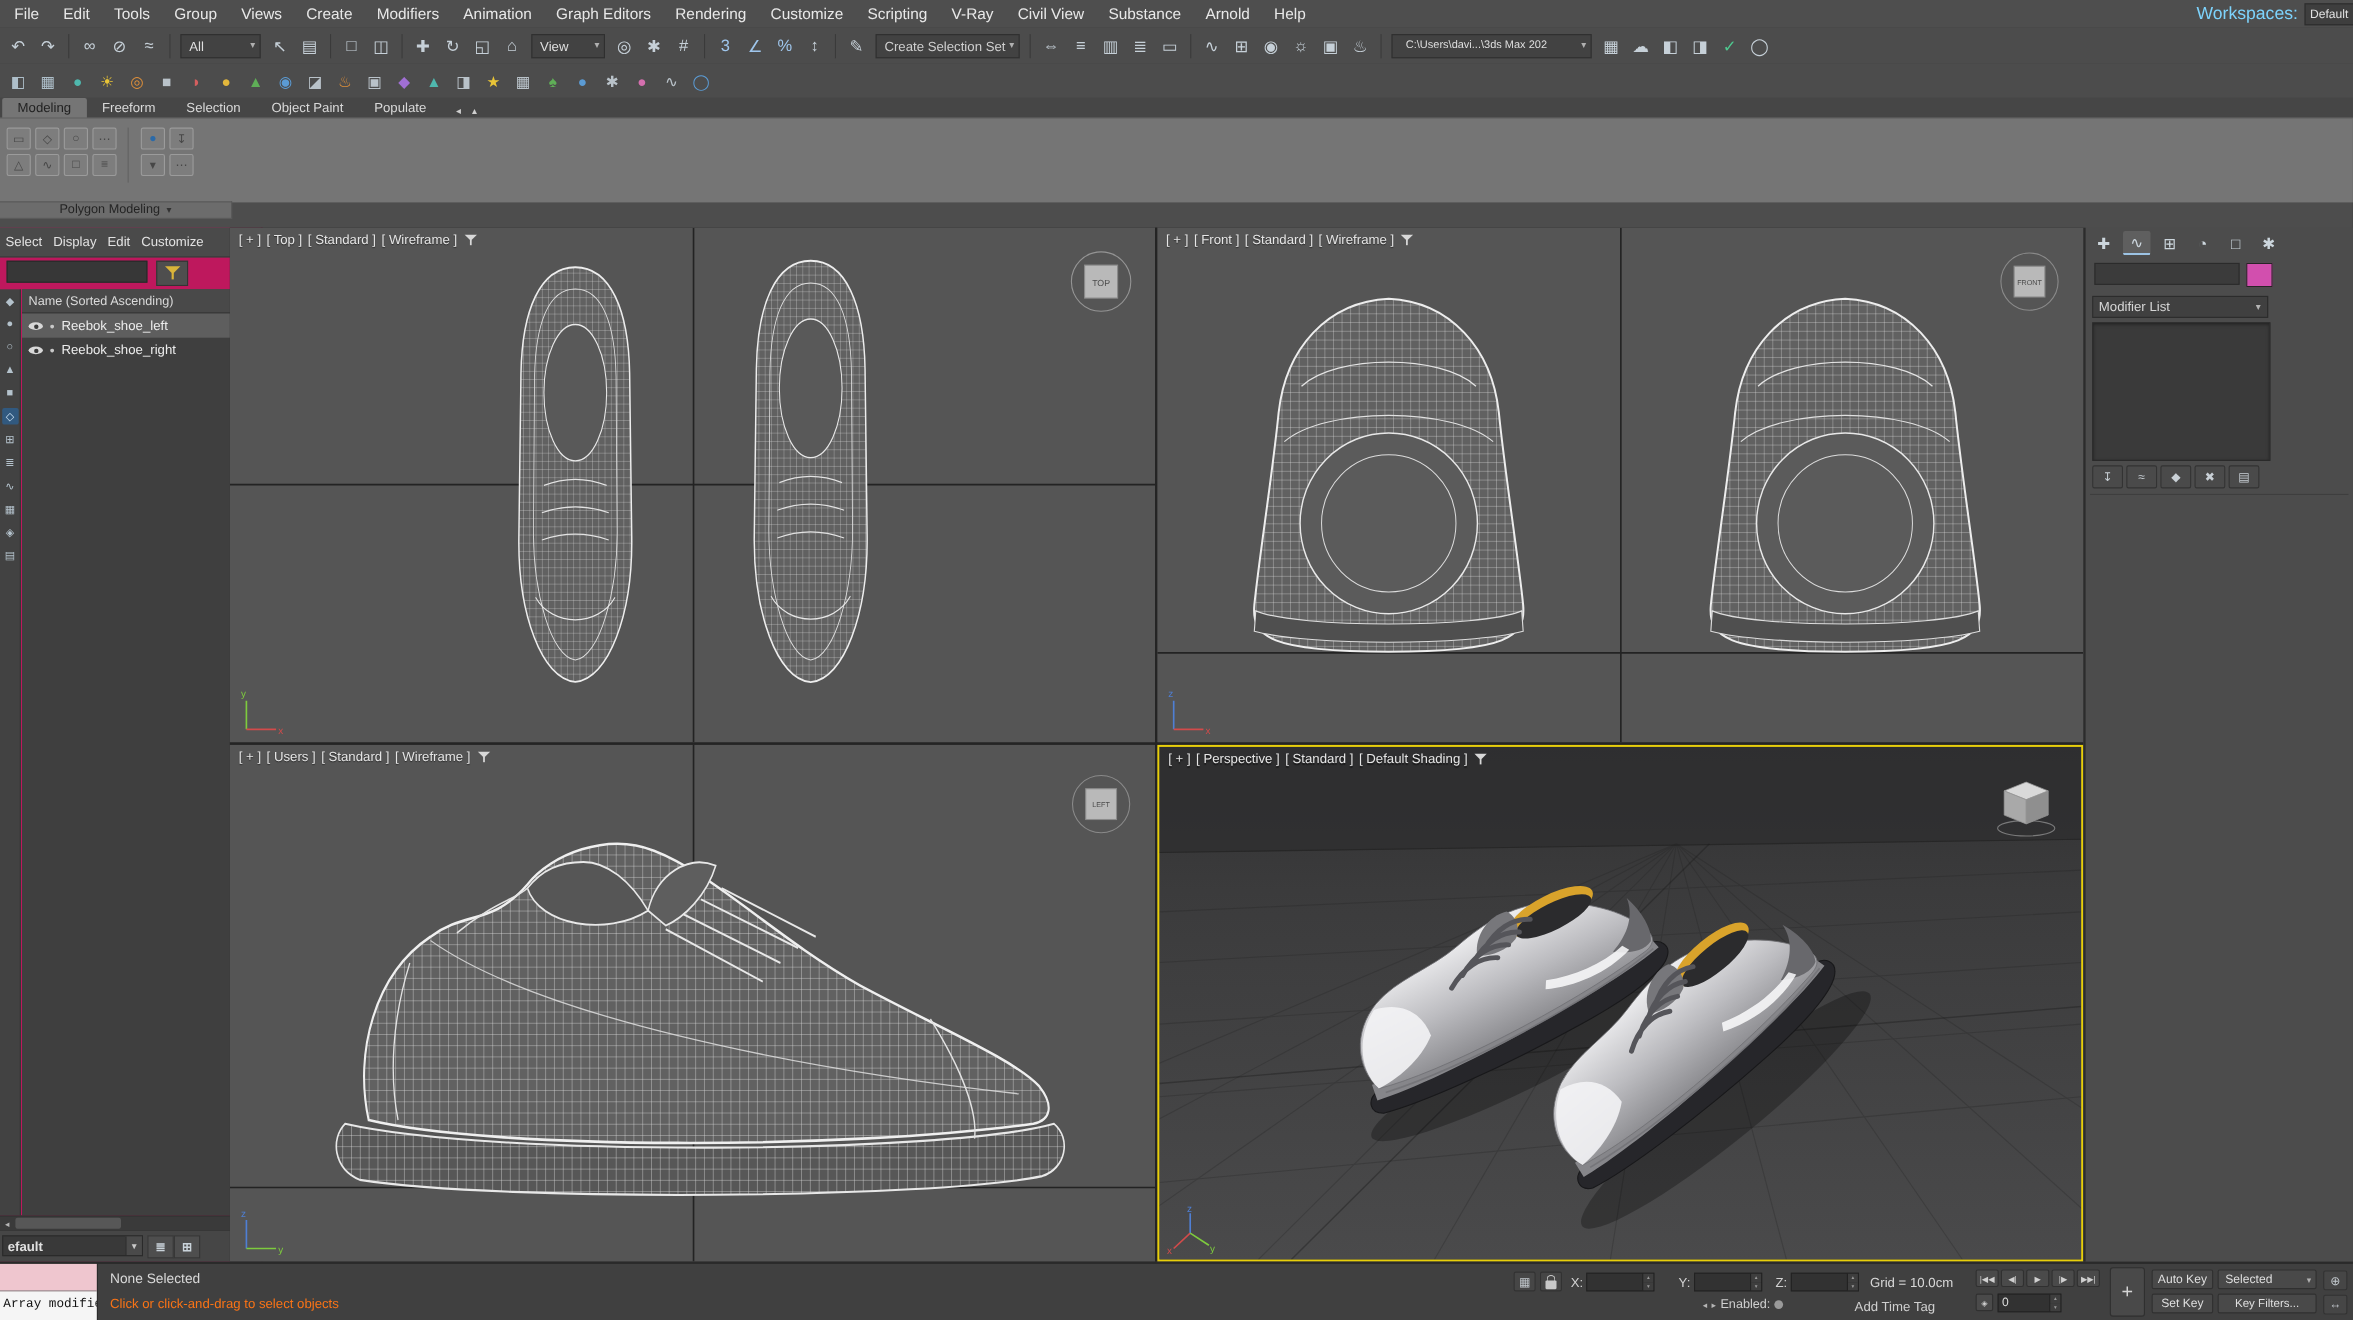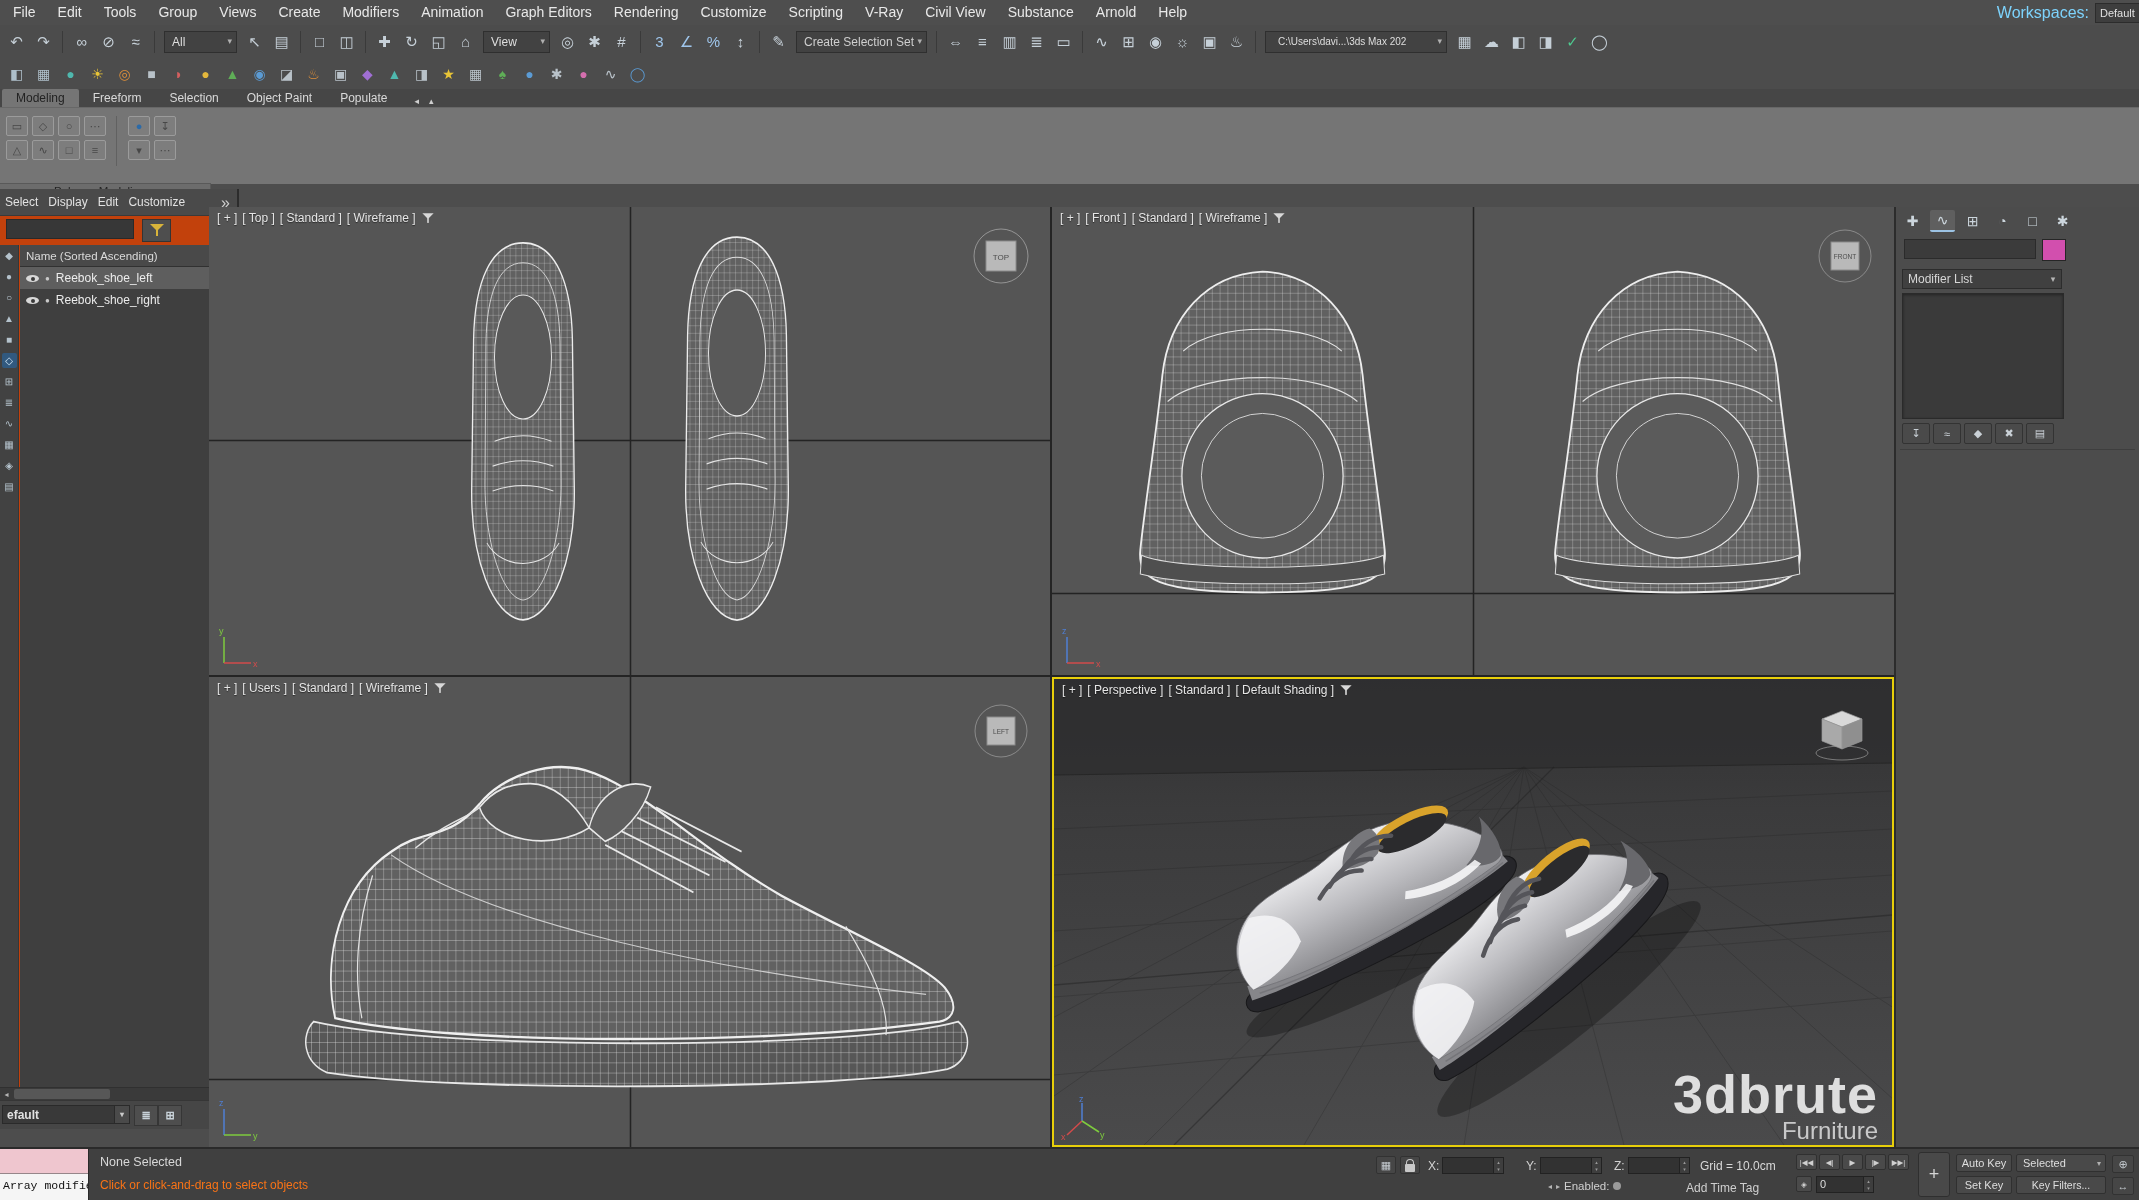--- a/index.html
+++ b/index.html
@@ -47,21 +47,21 @@
   #rgroupB{left:128px;grid-template-columns:repeat(2,22px);grid-auto-rows:20px;}
   .rmini{border:1px solid #9b9b9b;background:#7d7d7d;color:#474747;font-size:11px;display:flex;
          align-items:center;justify-content:center;border-radius:2px;}
   .rdivider{position:absolute;left:116px;top:8px;width:1px;height:50px;background:#616161;}
   #polybar{position:absolute;top:183px;left:0;width:211px;height:16px;background:#6c6c6c;
            border:1px solid #595959;border-left:none;display:flex;align-items:center;justify-content:center;
            gap:6px;font-size:11.5px;color:#242424;box-sizing:border-box;}
   .pm-caret{font-size:9px;color:#333;}
 
   
-  #explorer{position:absolute;left:0;top:189px;width:239px;height:940px;background:#c2410c;
+  #explorer{position:absolute;left:0;top:207px;width:239px;height:940px;background:#be185d;
             border-right:2px solid #2c2c2c;box-sizing:border-box;}
   .exp-menu{position:absolute;top:0;left:0;right:0;height:26px;background:#4a4a4a;border-bottom:1px solid #3a3a3a;
             display:flex;align-items:center;font-size:12px;color:#e2e2e2;}
   .exp-mitem{padding:0 5px;}
   .exp-overflow{margin-left:auto;padding:0 5px;color:#cfcfcf;}
   .exp-search{position:absolute;top:26px;left:0;right:0;height:30px;}
   .exp-input{position:absolute;left:6px;top:4px;width:128px;height:20px;background:#373737;border:1px solid #292929;
              color:#ddd;font-size:12px;padding:0 4px;box-sizing:border-box;outline:none;}
   .exp-funnelbtn{position:absolute;left:142px;top:4px;width:27px;height:21px;background:#4e4e4e;
                  border:1px solid #343434;display:flex;align-items:center;justify-content:center;}
@@ -565,24 +565,20 @@
         <polygon points="55,18 35,26 35,48 55,40" fill="#8f8f8f" stroke="#9a9a9a" stroke-width="0.7"></polygon>
       </svg>
       <svg class="tripod" width="46" height="46">
         <line x1="22" y1="26" x2="22" y2="8" stroke="#4f7fd4" stroke-width="1.5"></line>
         <line x1="22" y1="26" x2="7" y2="40" stroke="#d24b4b" stroke-width="1.5"></line>
         <line x1="22" y1="26" x2="39" y2="37" stroke="#7ecb3e" stroke-width="1.5"></line>
         <text x="19" y="7" fill="#4f7fd4" font-size="9">z</text>
         <text x="1" y="45" fill="#d24b4b" font-size="9">x</text>
         <text x="40" y="43" fill="#7ecb3e" font-size="9">y</text>
       </svg>
-      <div class="watermark">
-        <div class="wm1">3dbrute</div>
-        <div class="wm2">Furniture</div>
-      </div>
     </div>
 
     <div class="vsplit" style="left:841px;top:0;width:2px;height:940px"></div>
     <div class="vsplit" style="left:0;top:468px;width:1685px;height:2px"></div>
   </div>
 
   <div id="cmdpanel">
     <div class="cp-tabs">
 
     <span class="cptab">✚</span>

